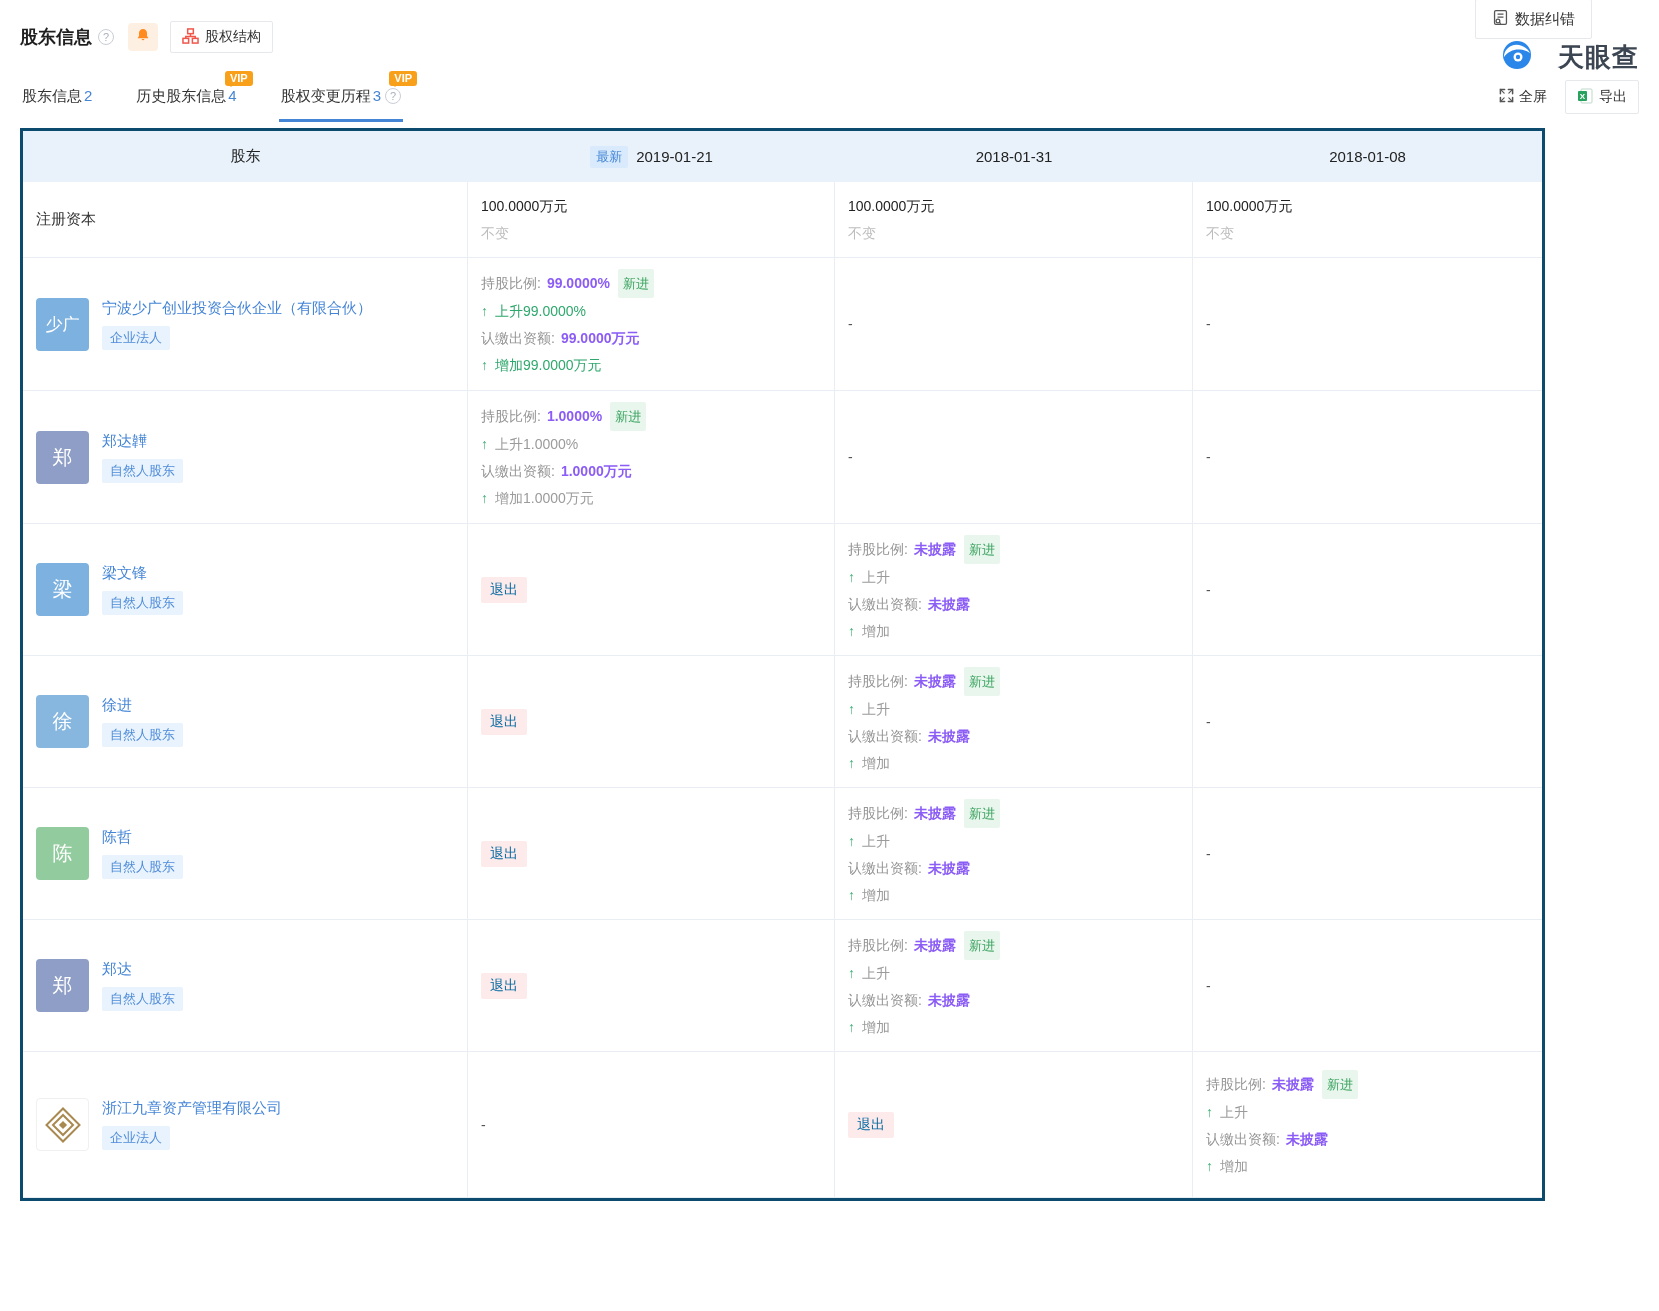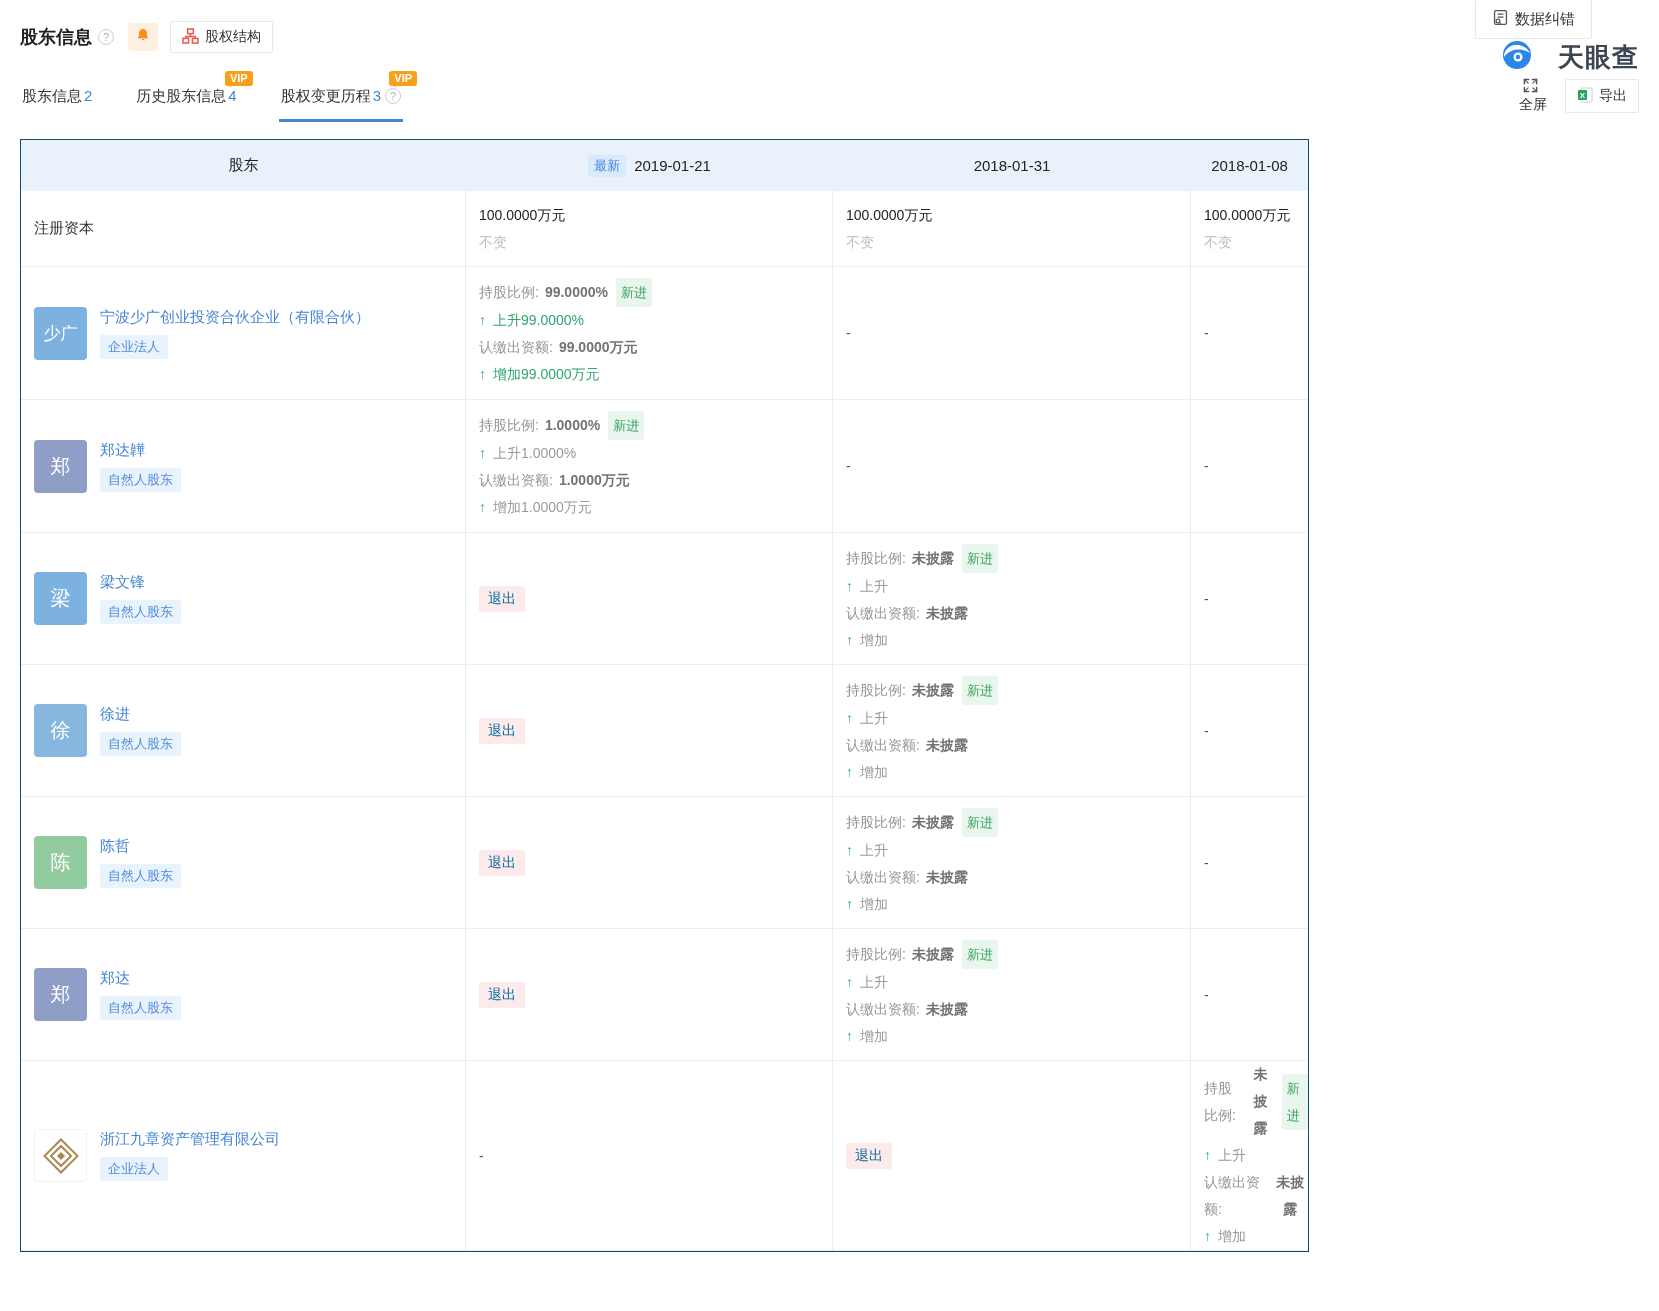--- a/index.html
+++ b/index.html
@@ -33,26 +33,26 @@
   .tab .cnt { color:#4585d6; margin-left:2px; }
   .tab.active { border-bottom:3px solid #4585d6; }
   .vip-badge { position:absolute; top:-2px; right:-14px; background:#f9a01b; color:#fff;
     font-size:11px; font-weight:bold; line-height:15px; padding:0 5px;
     border-radius:3px; }
   .vip-badge::after { content:""; position:absolute; left:3px; bottom:-4px;
     border:3px solid transparent; border-top-color:#f9a01b; }
   .tab .help-circle { margin-left:4px; vertical-align:1px; }
   .tabs-right { display:flex; align-items:center; padding-bottom:8px; }
   .fullscreen-link { display:inline-flex; align-items:center; font-size:14px; color:#333;
-    cursor:pointer; margin-right:18px;flex-direction:column; }
+    cursor:pointer; margin-right:18px; }
   .fullscreen-link svg { margin-right:5px; }
   .export-btn { height:34px; }
 
   
-  .tyc-table { margin-top:17px; width:1289px; border:1px solid #0c4a6e; font-size:14px; }
+  .tyc-table { margin-top:6px; width:1525px; border:3px solid #0c4a6e; font-size:14px; }
   .tr { display:grid; grid-template-columns:445px 367px 358px 1fr; border-bottom:1px solid #e9eef4; }
   .tr:last-child { border-bottom:1px solid #e9eef4; }
   .td { display:flex; flex-direction:column; justify-content:center; padding-left:13px; }
   .tr.bordered .td { border-right:1px solid #e9eef4; }
   .tr.bordered .td:last-child { border-right:none; }
 
   .thead { background:#e9f2fb; height:51px; border-bottom:none; }
   .thead .td { flex-direction:row; align-items:center; justify-content:center; padding-left:0;
     font-size:15px; color:#222; }
   .latest-badge { background:#d8eafc; color:#4585d6; font-size:13px; padding:2px 6px;
@@ -80,21 +80,21 @@
   .sh-tag { margin-top:8px; background:#e8f3fd; color:#508cd9; font-size:13px;
     padding:3px 8px; border-radius:2px; }
 
   .dash { color:#555; }
   .badge-exit { background:#fdeaea; color:#0369a1; font-size:14px; padding:4px 9px;
     border-radius:2px; align-self:flex-start; }
   .badge-new { background:#e8f6ed; color:#3ba35f; font-size:13px; padding:1px 5px;
     border-radius:2px; margin-left:8px; }
   .dline { line-height:27px; display:flex; align-items:center; }
   .dlbl { color:#949494; }
-  .dval { color:#737373; font-weight:600; margin-left:6px;text-align:center; }
+  .dval { color:#8b5cf6; font-weight:600; margin-left:6px;text-align:center; }
   .arrow-up { color:#3fae73; font-weight:bold; margin-right:7px; }
   .chg-green { color:#2fa86d; }
   .chg-gray { color:#9b9b9b; }
 </style>
 </head>
 <body>
 
 <div class="wrap">
 
   <div class="titlebar">

